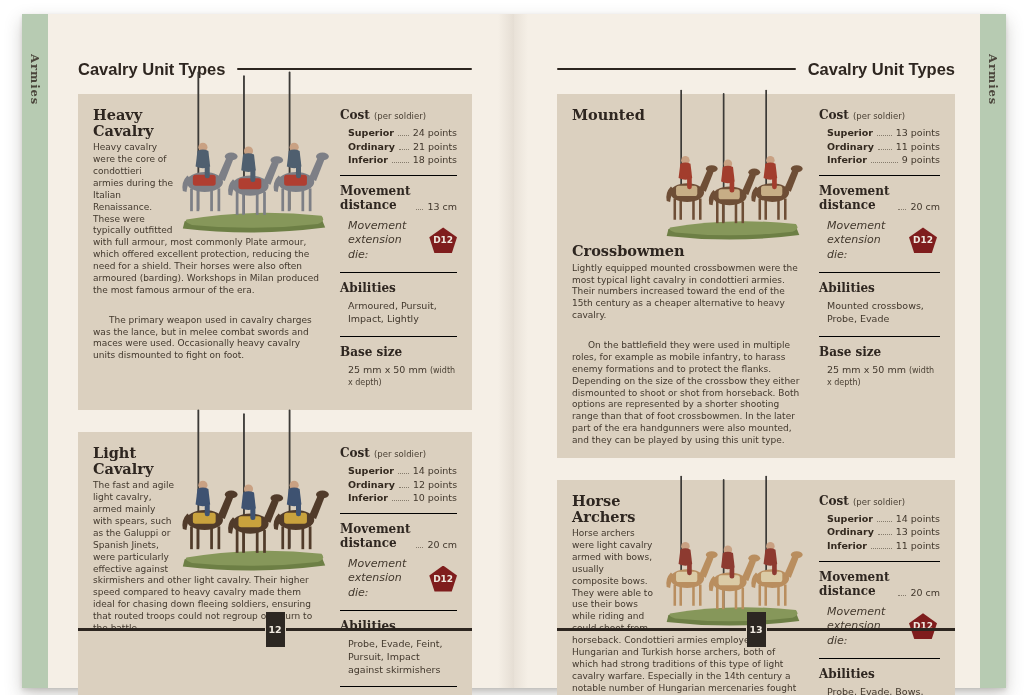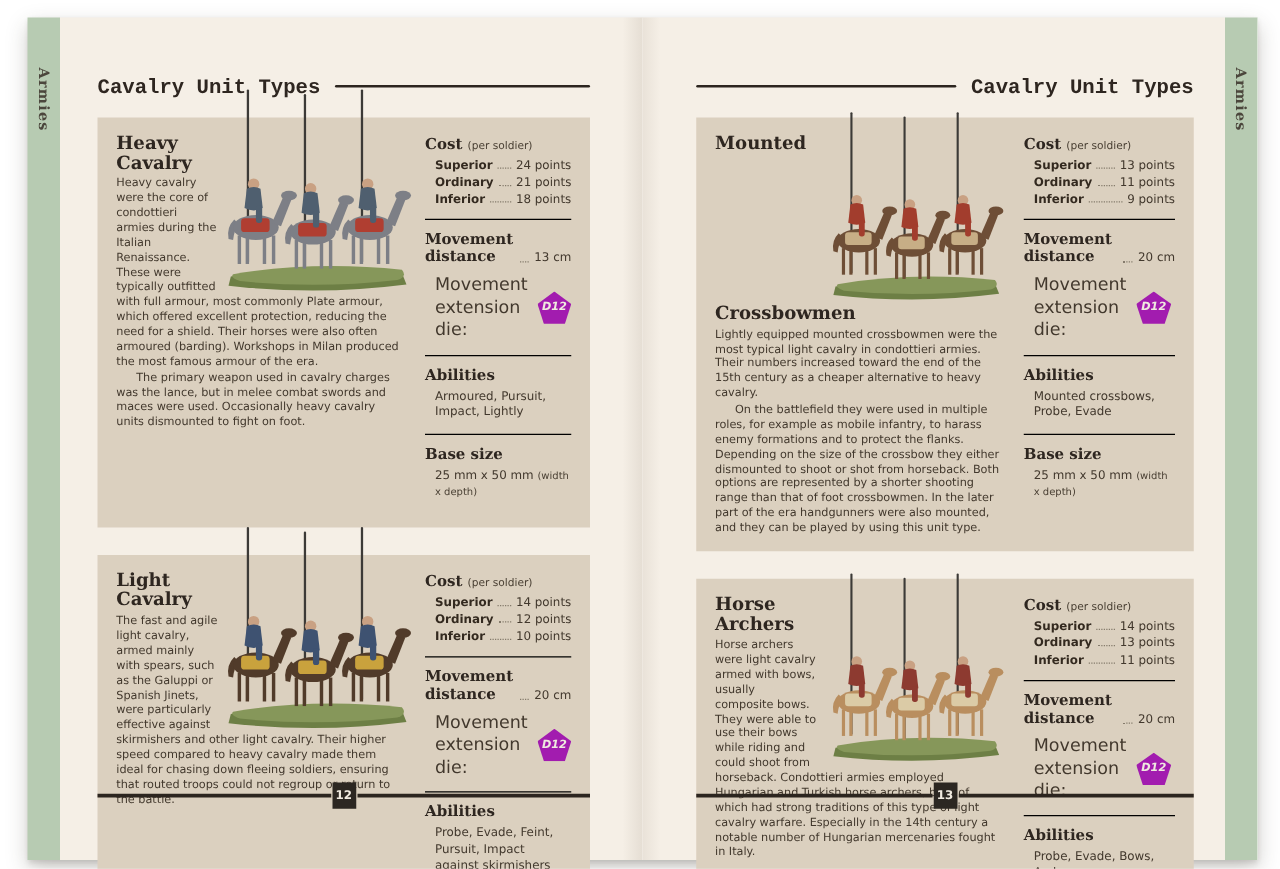--- a/index.html
+++ b/index.html
@@ -21,34 +21,34 @@
                  background:linear-gradient(to right,rgba(90,70,50,0),rgba(90,70,50,.10));}
   .page-r::before{content:"";position:absolute;top:0;left:0;bottom:0;width:14px;
                  background:linear-gradient(to left,rgba(90,70,50,0),rgba(90,70,50,.08));}
 
   .pcontent{position:absolute;top:0;bottom:0;}
   .page-l .pcontent{left:30px;right:42px;}
   .page-r .pcontent{left:43px;right:25px;}
 
   
   .phead{margin-top:44px;display:flex;align-items:center;gap:12px;height:22px;}
-  .ptitle{font-family:Liberation Mono, monospace;font-weight:bold;font-size:16.5px;color:#2e2620;white-space:nowrap;}
+  .ptitle{font-family:Liberation Sans, sans-serif;font-weight:bold;font-size:16.5px;color:#2e2620;white-space:nowrap;}
   .hline{flex:1;height:2.6px;background:#2c251f;border-radius:2px;}
 
   
   .card{background:#dbd0bf;margin-top:14px;padding:13px 15px 11px 15px;display:flex;gap:15px;
         box-sizing:border-box;}
   .card+.card{margin-top:22px;}
   .card-main{width:232px;flex:0 0 232px;}
   .ctitle{margin:0 0 4px 0;font-family:"DejaVu Serif",serif;font-weight:bold;font-size:14.5px;
           line-height:1.08;color:#2e2620;}
   .desc{font-size:9px;line-height:1.32;color:#42382d;text-align:left;}
   .desc p{margin:0;}
   .desc p:empty{display:none;}
-  .desc p + p{text-indent:16px;margin-top:1px;}
+  .desc p + p{text-indent:16px;margin-top:18px;}
 
   
   .mini{float:right;width:146px;height:148px;margin:-20px -2px 2px 7px;}
   .mini.short{height:136px;margin-top:-2px;}
   .minisvg{width:100%;height:100%;overflow:visible;display:block;}
   .gnd{fill:#86975a;}
   .gnd2{fill:#6d7f45;}
   .ln{fill:#3c3a37;}
   .hb{fill:var(--horse);}
   .ac{fill:var(--accent);}
@@ -68,31 +68,31 @@
   .ssub{font-weight:normal;font-size:8.5px;font-family:"DejaVu Sans",sans-serif;color:#4a4034;}
   .cost-rows{margin-top:5px;padding-left:8px;}
   .crow{display:flex;align-items:baseline;font-size:9.5px;margin-top:2.5px;}
   .grade{font-weight:bold;color:#33291f;}
   .dots{flex:1;border-bottom:1.5px dotted #857b6c;margin:0 4px 2px 4px;min-width:10px;}
   .pts{white-space:nowrap;}
   .mline{display:flex;align-items:flex-end;}
   .mdots{width:14px;border-bottom:1.5px dotted #857b6c;margin:0 4px 2px 5px;}
   .mval{font-size:9.5px;white-space:nowrap;}
   .mext{display:flex;align-items:center;gap:10px;margin-top:7px;padding-left:8px;}
-  .mext-l{font-size:14px;line-height:1.3;width:72px;}
-  .die{width:28px;height:26px;background:#a21caf;color:#efe9df;font-size:9px;font-weight:bold;
+  .mext-l{font-size:11px;line-height:1.3;width:72px;font-style:italic;}
+  .die{width:28px;height:26px;background:#7f1d1d;color:#efe9df;font-size:9px;font-weight:bold;
        display:flex;align-items:center;justify-content:center;
-       clip-path:polygon(50% 0%,100% 38%,81% 100%,19% 100%,0% 38%);font-style:italic;}
+       clip-path:polygon(50% 0%,100% 38%,81% 100%,19% 100%,0% 38%);}
   .abil,.bsize{font-size:9.5px;margin-top:5px;padding-left:8px;line-height:1.35;}
   .ssub2{font-size:8px;color:#4a4034;}
 
   
   .pfoot{position:absolute;bottom:41px;left:0;right:0;display:flex;align-items:center;}
   .fline{flex:1;height:2.2px;background:#2c251f;}
-  .pnum{width:19px;height:21px;background:#2c2722;color:#f1ebe1;font-size:9.5px;font-weight:bold;
+  .pnum{width:19px;height:35px;background:#2c2722;color:#f1ebe1;font-size:9.5px;font-weight:bold;
         display:flex;align-items:center;justify-content:center;margin:0 1px;}
 </style>
 </head>
 <body>
 
 <svg width="0" height="0" style="position:absolute" aria-hidden="true">
   <defs>
     <g id="hm">
       <rect class="ln" x="16" y="-36" width="2" height="152" rx="1"></rect>
       <path class="hb" d="M5,78 q-7,7 -5,17 l4,1 q1,-9 5,-14 z"></path>

